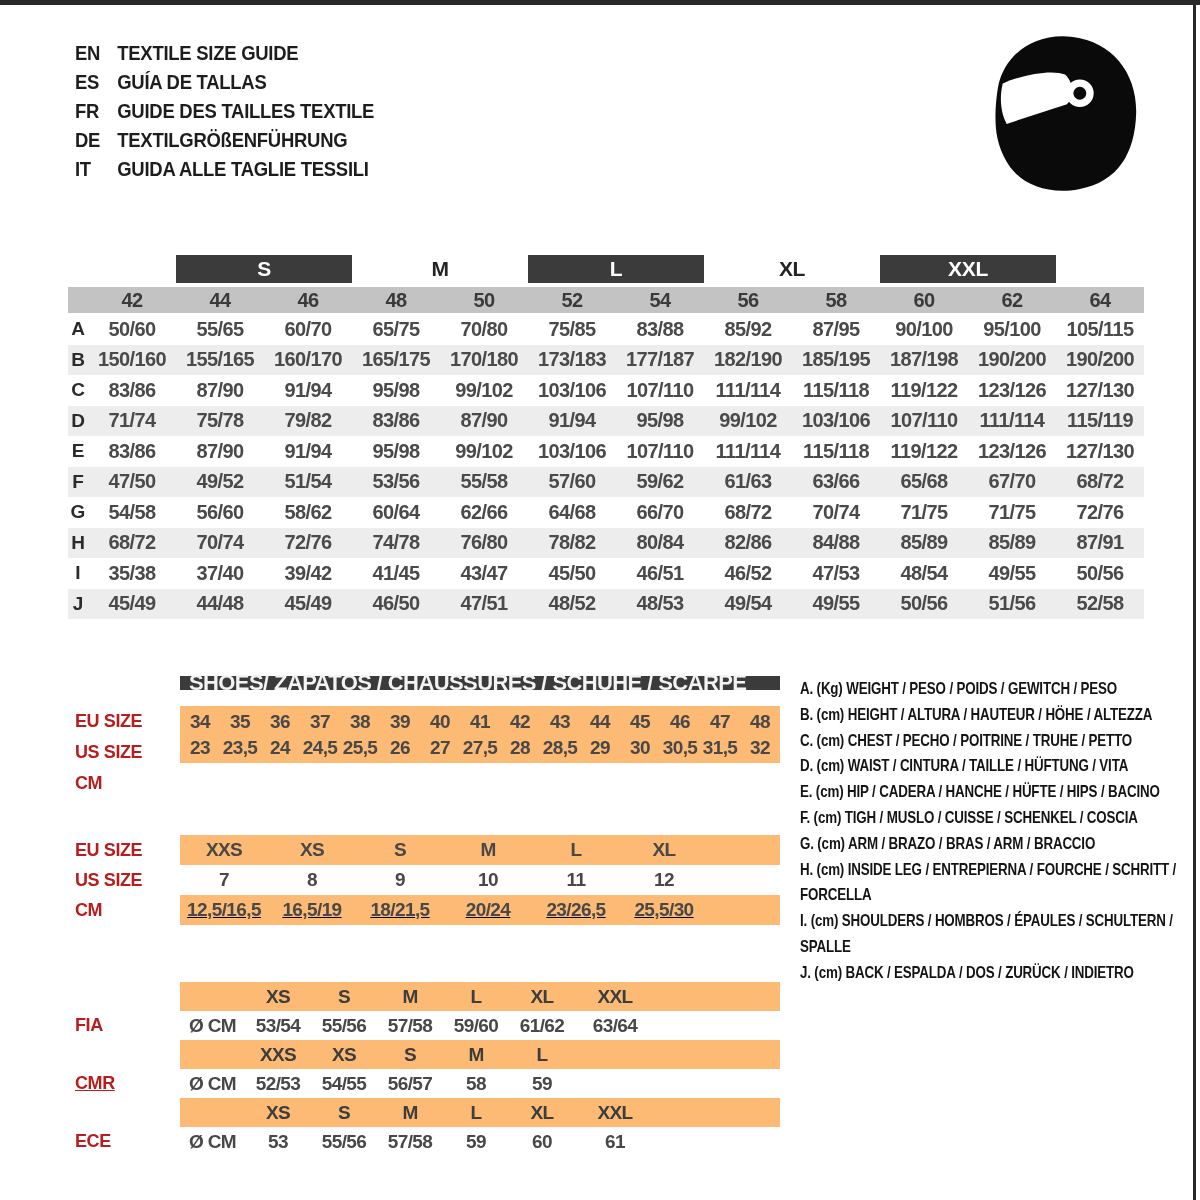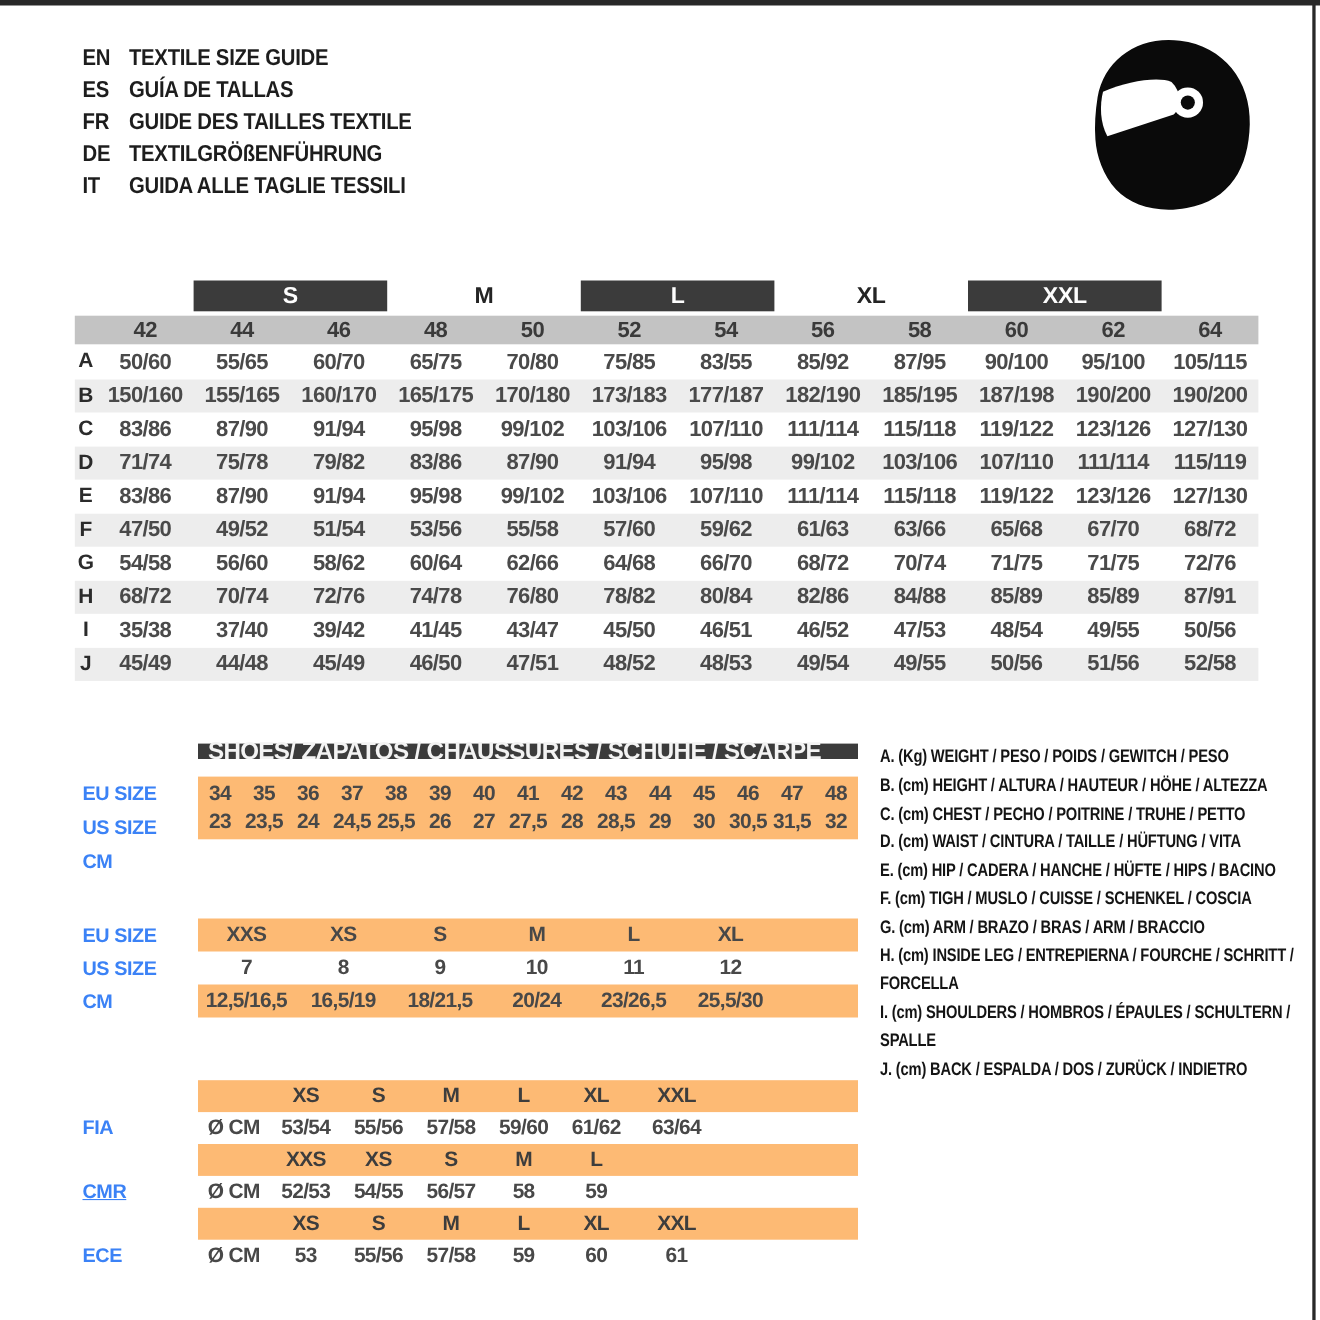--- a/index.html
+++ b/index.html
@@ -39,21 +39,21 @@
   }
   .srow { position:absolute; left:180px; width:600px; display:grid; align-items:center; }
   .srow.gray { background:#fdba74; }
   .srow .cell { text-align:center; font-size:19px; color:#484848; letter-spacing:-0.6px; }
   .srow .cell.size { color:#3d3d3d; }
   .shoes-cols  { grid-template-columns:repeat(15, 40px); height:31px; }
   .gloves-cols { grid-template-columns:repeat(6, 88px) 1fr; height:30px; }
   .helmet-cols { grid-template-columns:65px 66px 66px 66px 66px 66px 80px 1fr; height:29px; }
 
   .side-label { position:absolute; left:75px; display:flex; align-items:center;
-    font-size:18px; color:#3b82f6; letter-spacing:-0.4px; white-space:nowrap; }
+    font-size:18px; color:#b91c1c; letter-spacing:-0.4px; white-space:nowrap; }
 
   
   .legend { position:absolute; left:800px; top:676px; width:485px;
     transform:scaleX(0.81); transform-origin:left top;
     font-size:16.5px; line-height:25.8px; color:#141414; letter-spacing:-0.2px; }
 </style>
 </head>
 <body>
 
 <div class="canvas">
@@ -120,21 +120,21 @@
         <div class="cell">64</div>
       </div>
       <div class="grid13 data-row">
         <div class="letter">A</div>
         <div class="cell">50/60</div>
         <div class="cell">55/65</div>
         <div class="cell">60/70</div>
         <div class="cell">65/75</div>
         <div class="cell">70/80</div>
         <div class="cell">75/85</div>
-        <div class="cell">83/55</div>
+        <div class="cell">83/88</div>
         <div class="cell">85/92</div>
         <div class="cell">87/95</div>
         <div class="cell">90/100</div>
         <div class="cell">95/100</div>
         <div class="cell">105/115</div>
       </div>
       <div class="grid13 data-row stripe">
         <div class="letter">B</div>
         <div class="cell">150/160</div>
         <div class="cell">155/165</div>
@@ -336,21 +336,21 @@
         <div class="cell">XL</div>
       </div>
       <div class="srow gloves-cols" style="top: 865px;">
         <div class="cell">7</div>
         <div class="cell">8</div>
         <div class="cell">9</div>
         <div class="cell">10</div>
         <div class="cell">11</div>
         <div class="cell">12</div>
       </div>
-      <div class="srow gloves-cols gray" style="top: 895px;">
+      <div class="srow gloves-cols gray" style="top: 895px; text-decoration: underline;">
         <div class="cell">12,5/16,5</div>
         <div class="cell">16,5/19</div>
         <div class="cell">18/21,5</div>
         <div class="cell">20/24</div>
         <div class="cell">23/26,5</div>
         <div class="cell">25,5/30</div>
       </div>
     </div>
 
   <div id="helmet-rows">

